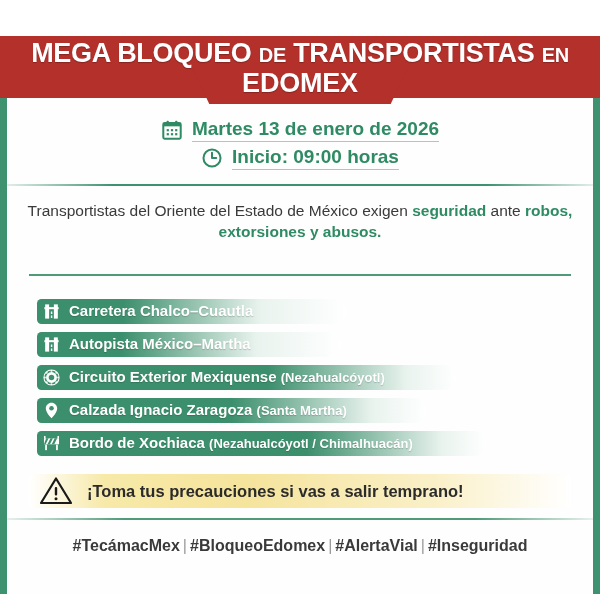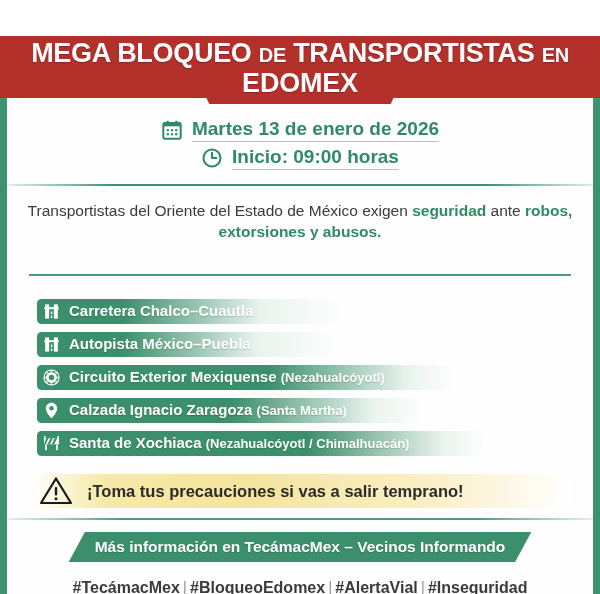--- a/index.html
+++ b/index.html
@@ -282,21 +282,21 @@
       <div class="road road-2">
         <span class="ico">
           <svg width="19" height="19" viewBox="0 0 24 24">
             <path d="M4 3 H9 V21 H4 Z" fill="#ffffff"></path>
             <path d="M15 3 H20 V21 H15 Z" fill="#ffffff"></path>
             <rect x="3" y="6.5" width="18" height="2.6" fill="#ffffff"></rect>
             <rect x="11.2" y="12" width="1.8" height="3.2" fill="#ffffff"></rect>
             <rect x="11.2" y="17" width="1.8" height="3.2" fill="#ffffff"></rect>
           </svg>
         </span>
-        <span class="road-label"><span>Autopista México–Puebla</span><span class="paren"></span></span>
+        <span class="road-label"><span>Autopista México–Martha</span><span class="paren"></span></span>
       </div>
 
       <div class="road road-3">
         <span class="ico">
           <svg width="19" height="19" viewBox="0 0 24 24">
             <circle cx="12" cy="12" r="9.6" fill="none" stroke="#ffffff" stroke-width="1.3"></circle>
             <circle cx="12" cy="12" r="5.2" fill="none" stroke="#ffffff" stroke-width="3.4"></circle>
             <circle cx="12" cy="3.7" r="1.15" fill="#ffffff"></circle>
             <circle cx="17.9" cy="6.1" r="1.15" fill="#ffffff"></circle>
             <circle cx="20.3" cy="12" r="1.15" fill="#ffffff"></circle>
@@ -326,40 +326,37 @@
             <rect x="2.5" y="5.5" width="19" height="7.5" fill="#ffffff"></rect>
             <path d="M5.2 5.5 L8.4 5.5 L4.6 13 L2.5 13 Z" fill="#3c8f6d"></path>
             <path d="M10.6 5.5 L13.8 5.5 L10 13 L7 13 Z" fill="#3c8f6d"></path>
             <path d="M16 5.5 L19.2 5.5 L15.4 13 L12.4 13 Z" fill="#3c8f6d"></path>
             <rect x="4" y="13.4" width="2.2" height="7" fill="#ffffff"></rect>
             <rect x="17.8" y="13.4" width="2.2" height="7" fill="#ffffff"></rect>
             <rect x="2.5" y="2.6" width="2" height="3.2" fill="#ffffff"></rect>
             <rect x="19.5" y="2.6" width="2" height="3.2" fill="#ffffff"></rect>
           </svg>
         </span>
-        <span class="road-label"><span>Santa de Xochiaca </span><span class="paren">(Nezahualcóyotl / Chimalhuacán)</span></span>
+        <span class="road-label"><span>Bordo de Xochiaca </span><span class="paren">(Nezahualcóyotl / Chimalhuacán)</span></span>
       </div>
 
     </div>
 
     <div class="warn-wrap">
       <div class="warn">
         <span class="ico" style="margin-left:-32px;">
           <svg width="34" height="30" viewBox="0 0 34 30">
             <path d="M17 2.5 L32 27 L2 27 Z" fill="none" stroke="#1a1a1a" stroke-width="2.2" stroke-linejoin="round"></path>
             <rect x="15.8" y="11" width="2.4" height="8.5" rx="1.1" fill="#1a1a1a"></rect>
             <circle cx="17" cy="22.8" r="1.5" fill="#1a1a1a"></circle>
           </svg>
         </span>
         <span class="warn-text">¡Toma tus precauciones si vas a salir temprano!</span>
       </div>
     </div>
 
     <div class="divider2"></div>
 
-    <div class="info-wrap">
-      <div class="info-banner">Más información en TecámacMex – Vecinos Informando</div>
-    </div>
 
     <div class="hashtags"><span>#TecámacMex</span><span class="sep">|</span><span>#BloqueoEdomex</span><span class="sep">|</span><span>#AlertaVial</span><span class="sep">|</span><span>#Inseguridad</span></div>
 
   </div>
 </div>
 
 </body></html>

